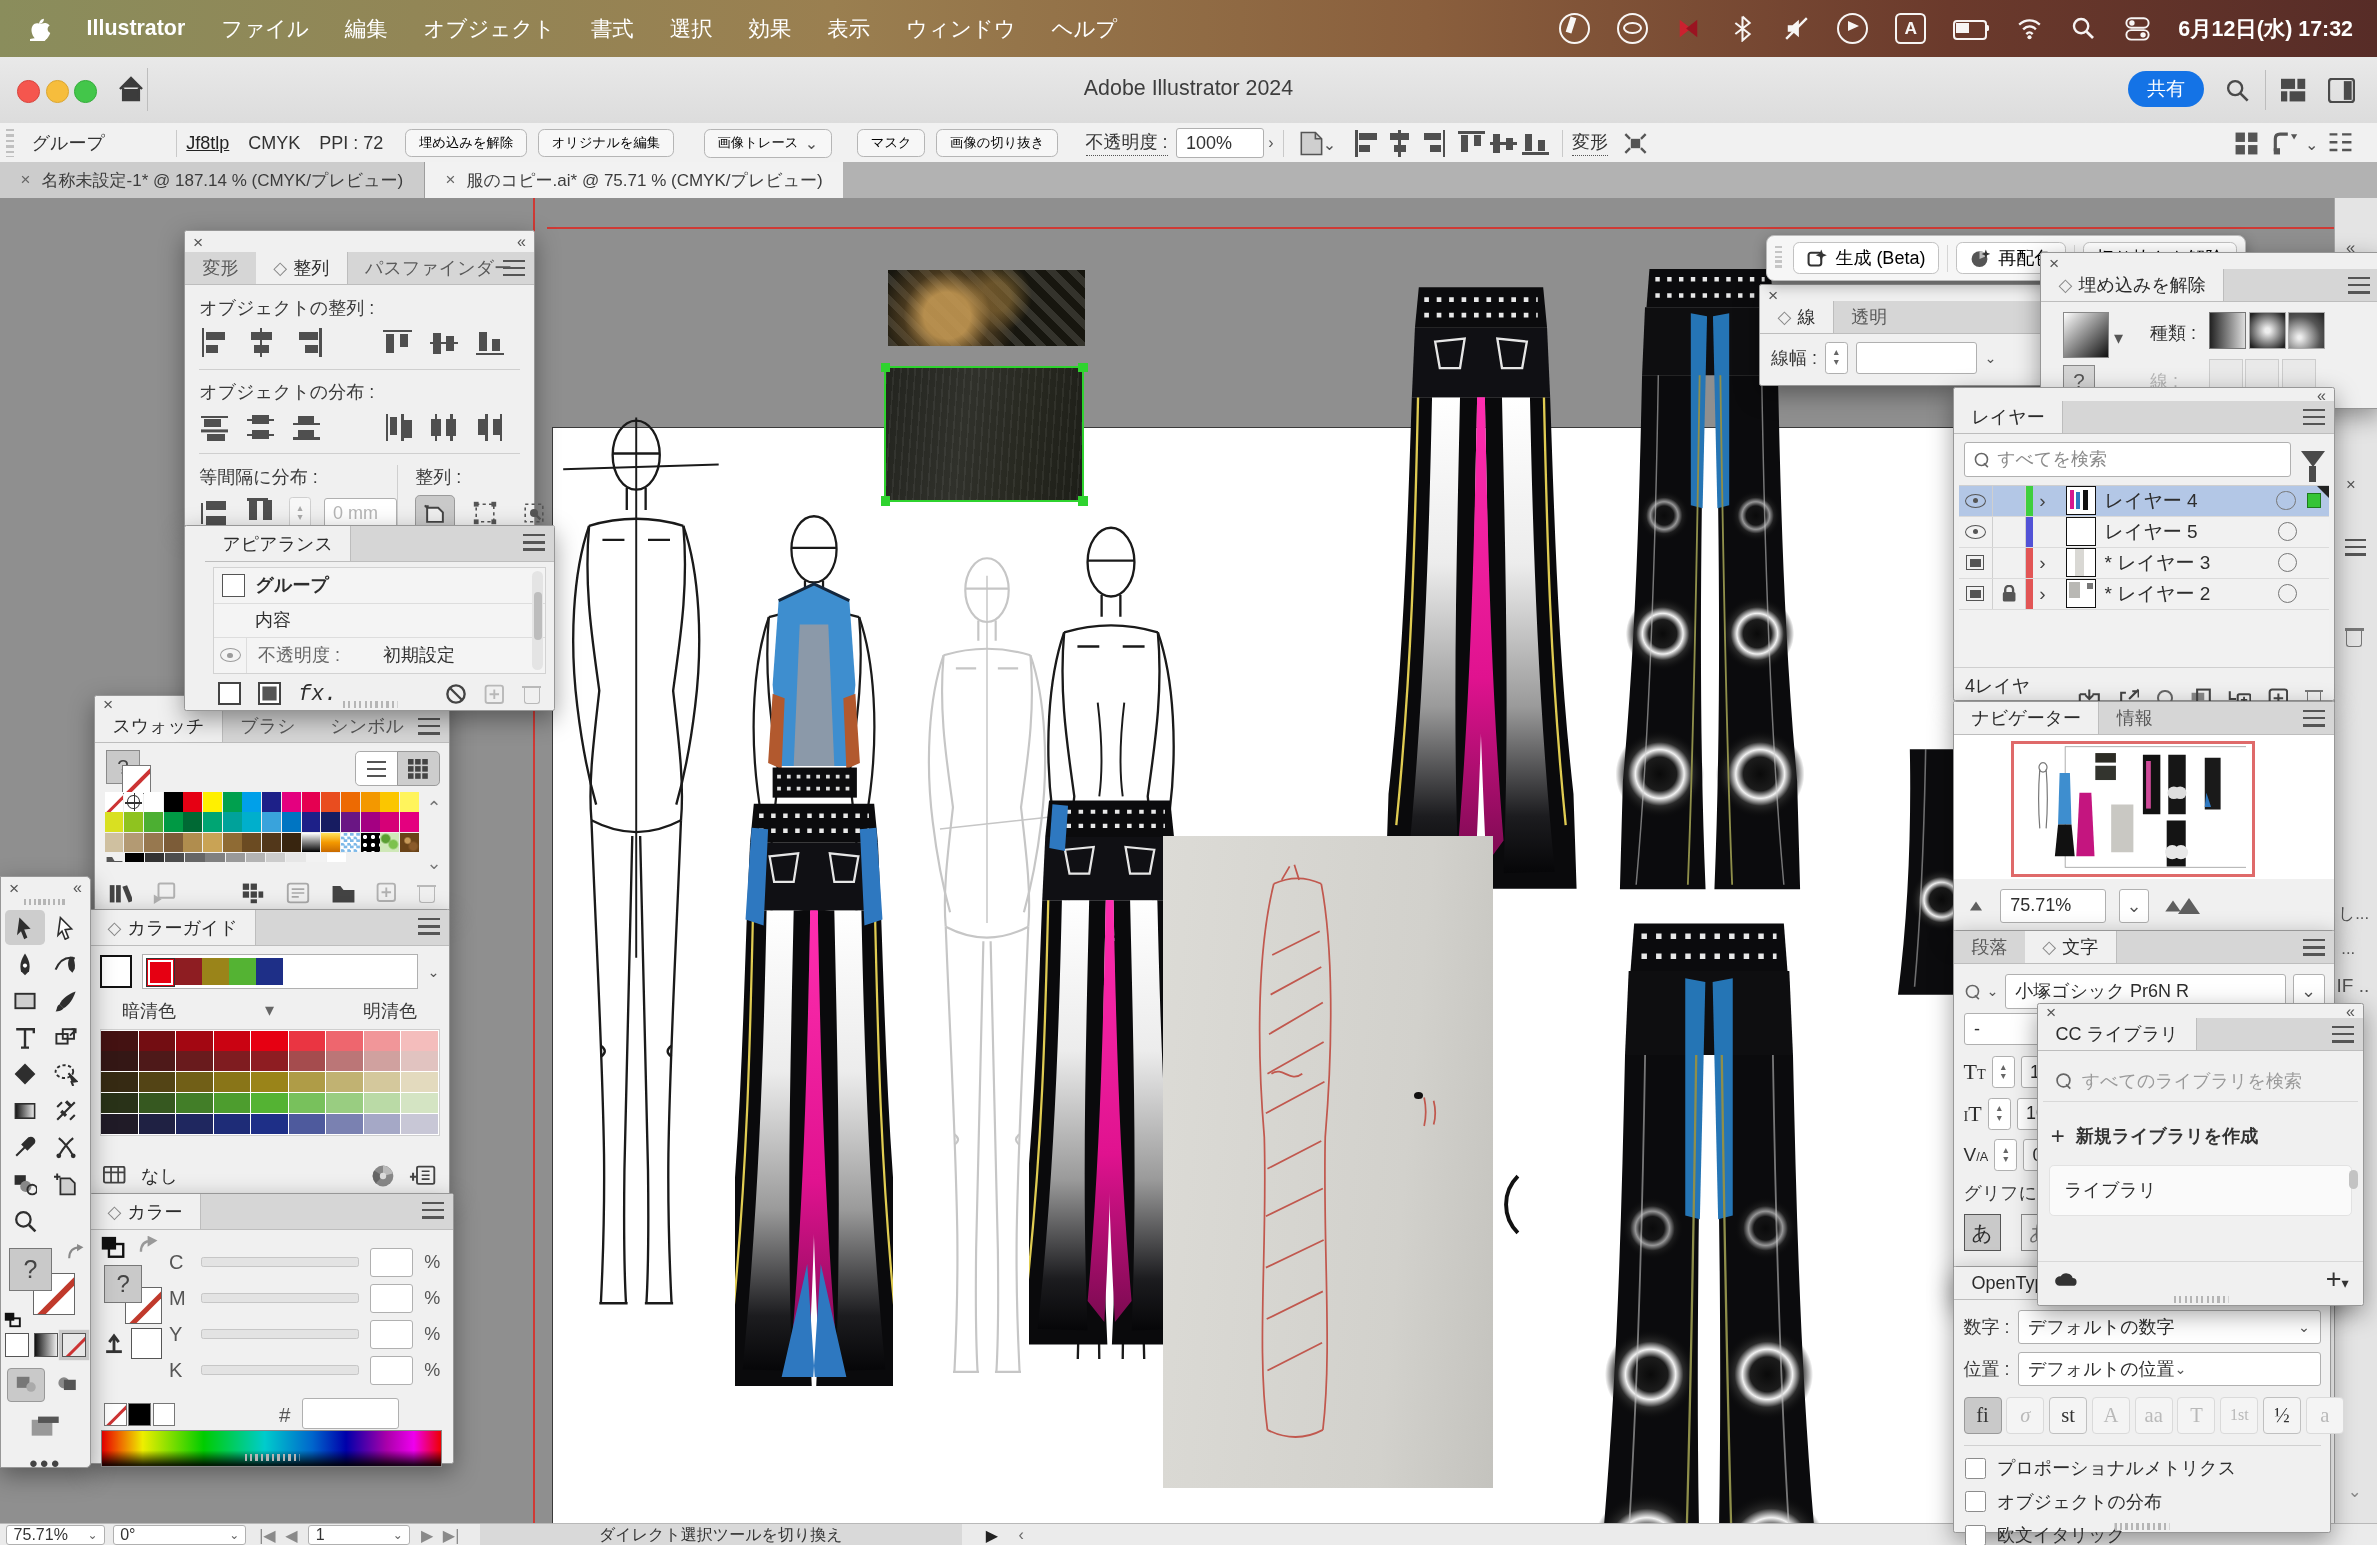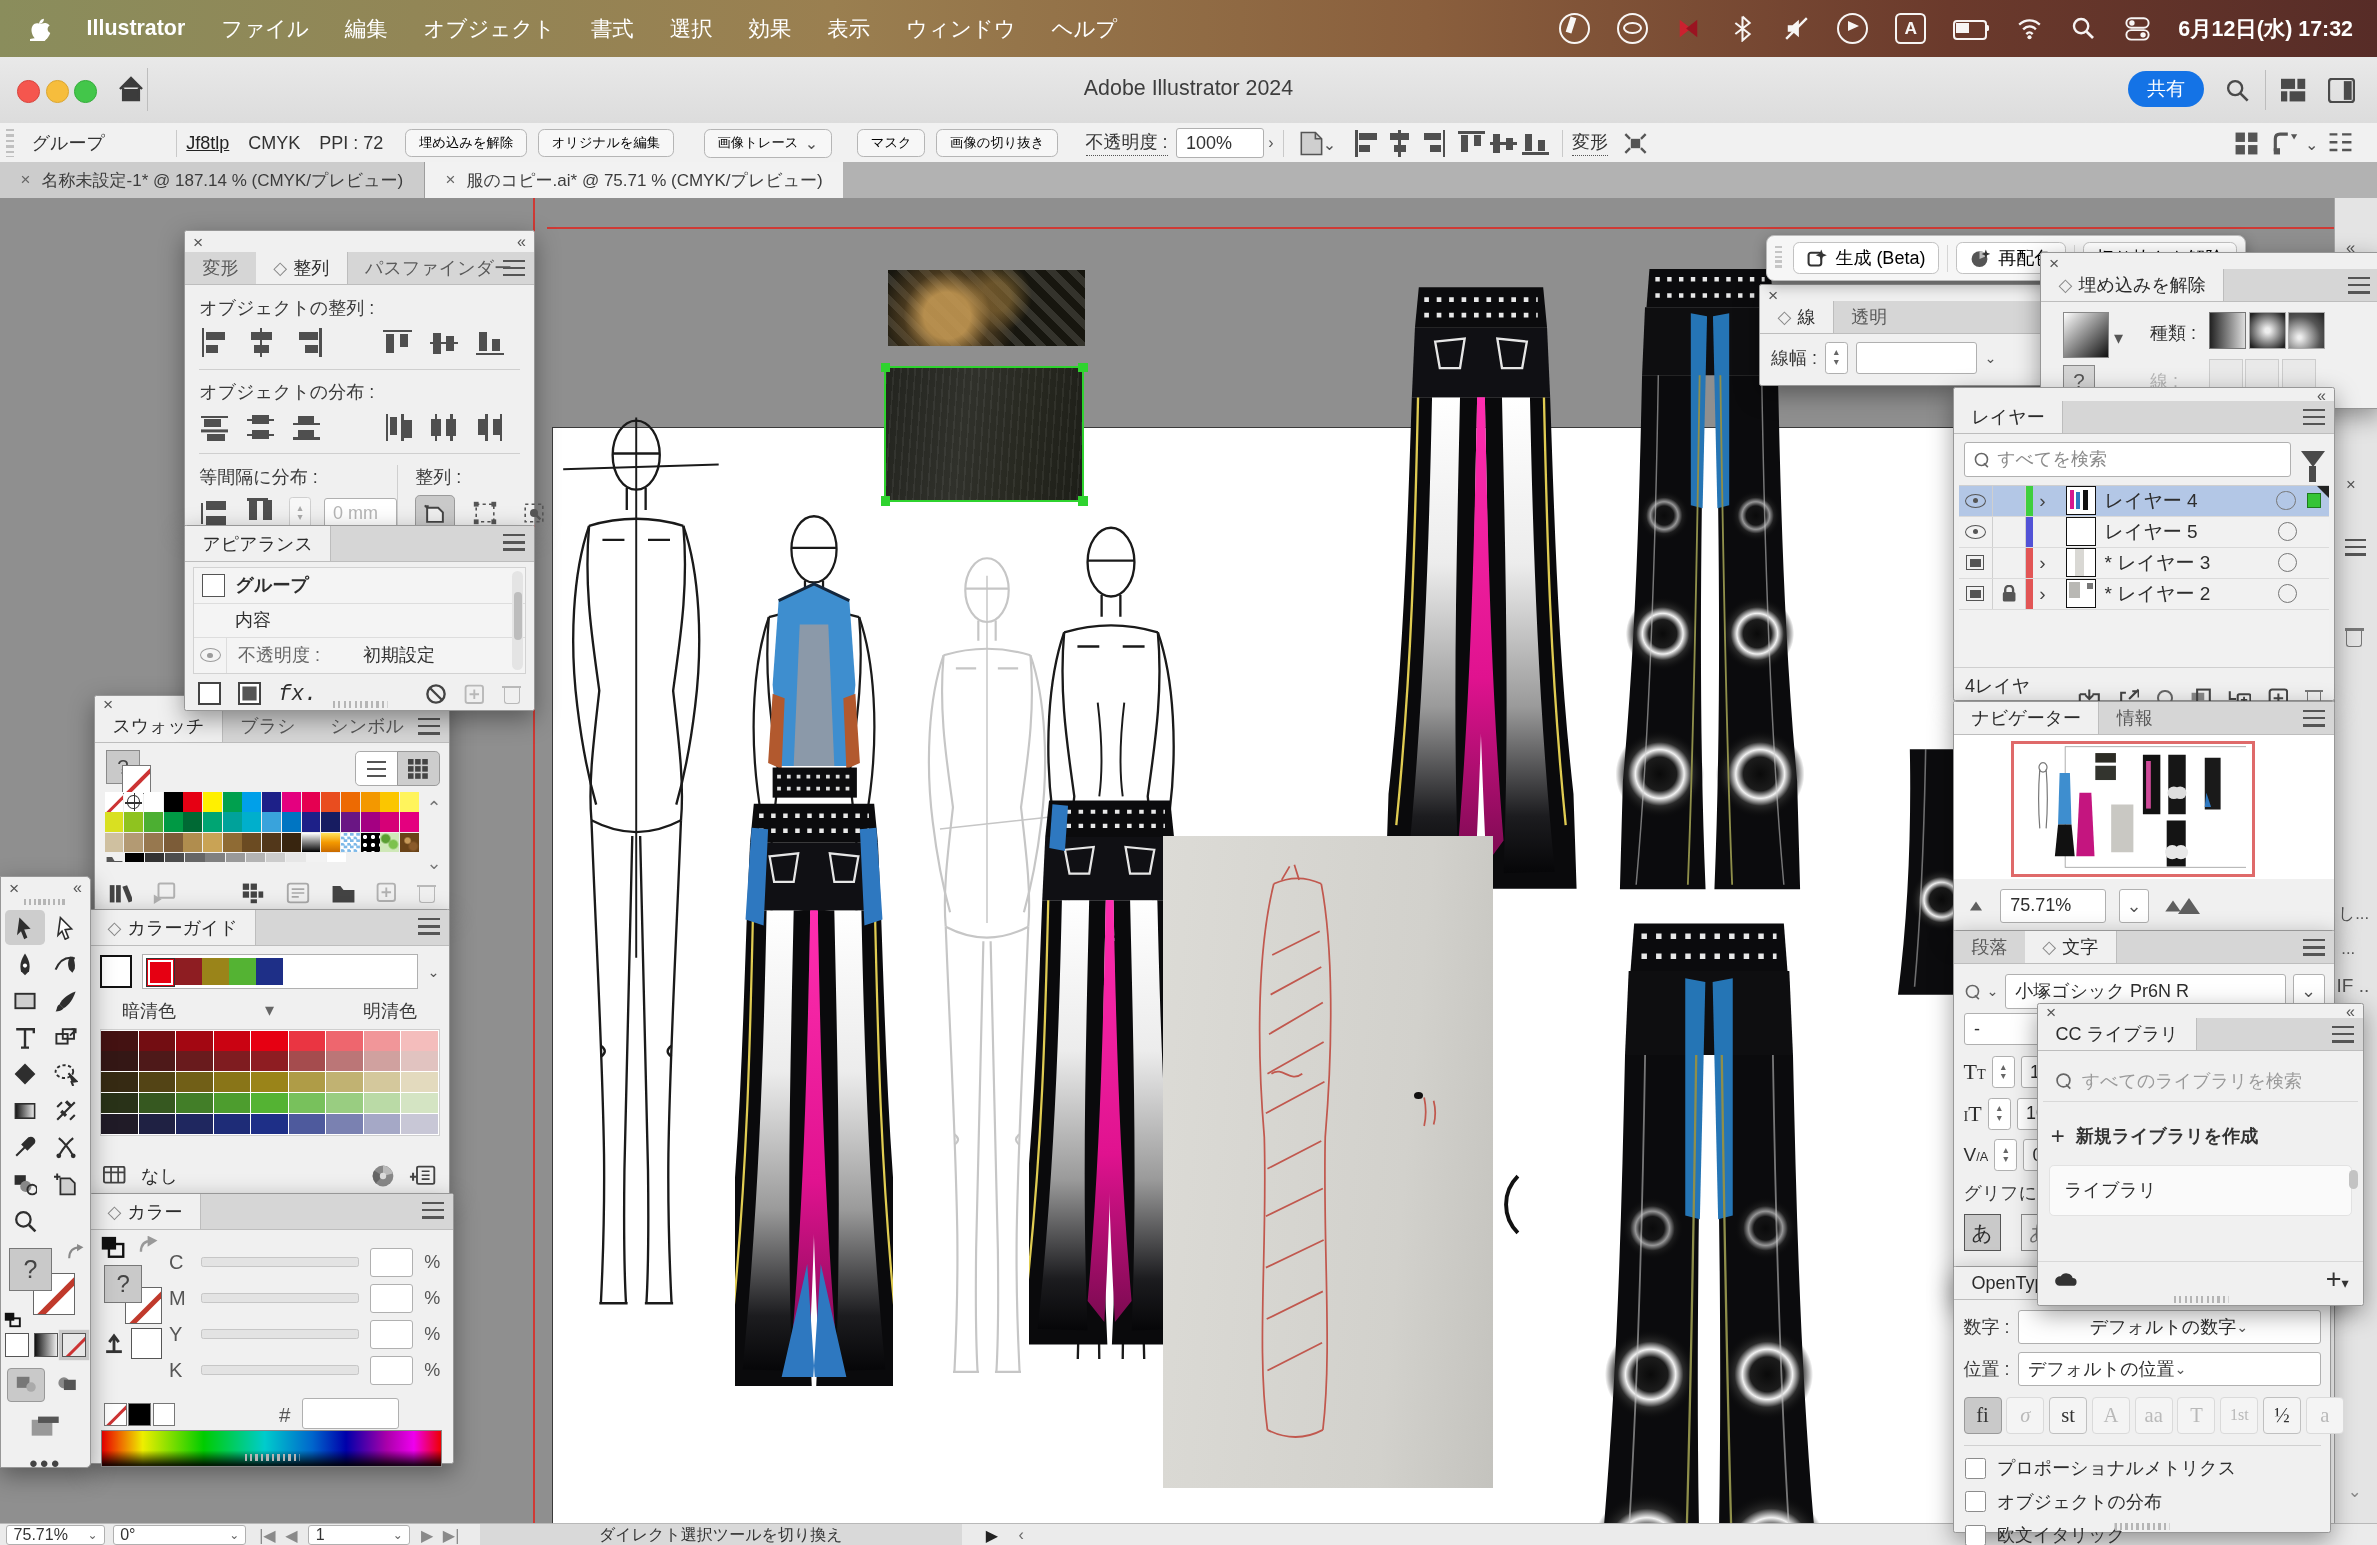--- a/index.html
+++ b/index.html
@@ -591,21 +591,21 @@
                   <circle cx="15" cy="15" r="5" fill="#555"></circle>
                   <path d="M15,15 l8,8" stroke="#555" stroke-width="3"></path>
                 </svg>
               </span>
           </div>
         </div>
       </div>
     </div>
   </div>
 
-  <div class="panel" style="left:184px;top:525px;width:349px;height:184px;z-index:23;">
+  <div class="panel" style="left:184px;top:525px;width:349px;height:184px;z-index:23;padding-left:20px;">
     <div class="ptabs" style="height:35px;">
       <div class="ptab on">
           <span>アピアランス</span>
         </div>
       <div class="ham pmenu"></div>
     </div>
     <div style="background:#f4f4f4;margin:4.8px 8px 0;border:0.8px solid #d2d2d2;position:relative;">
       <div style="display:flex;align-items:center;height:35px;border-bottom:0.8px solid #ddd;padding-left:8px;gap:11px;">
         <span class="swatchbox" style="width:20.6px;height:20.6px;background:#fff;border:1.6px solid #555;"></span>
         <b>グループ</b>
@@ -1415,21 +1415,21 @@
   </div>
 
   <div class="panel" style="left:1953px;top:1266px;width:376px;height:265px;z-index:16;">
     <div class="ptabs">
       <div class="ptab on">
           <span>OpenType</span>
         </div>
     </div>
     <div style="display:flex;align-items:center;gap:8px;padding:9.5px 9.5px 0;">
       <span class="plabel" style="white-space:nowrap;">数字 :</span>
-      <span class="inp" style="flex:1;height:32px;display:flex;align-items:center;padding:0 9.5px;justify-content:center;">
+      <span class="inp" style="flex:1;height:32px;display:flex;align-items:center;padding:0 9.5px;justify-content:space-between;">
         <span>デフォルトの数字</span>
           <span class="ddchev">⌄</span>
         </span>
     </div>
     <div style="display:flex;align-items:center;gap:8px;padding:8px 9.5px 0;">
       <span class="plabel" style="white-space:nowrap;">位置 :</span>
       <span class="inp" style="flex:1;height:32px;display:flex;align-items:center;padding:0 9.5px;">
         <span>デフォルトの位置</span>
           <span class="ddchev">⌄</span>
         </span>

